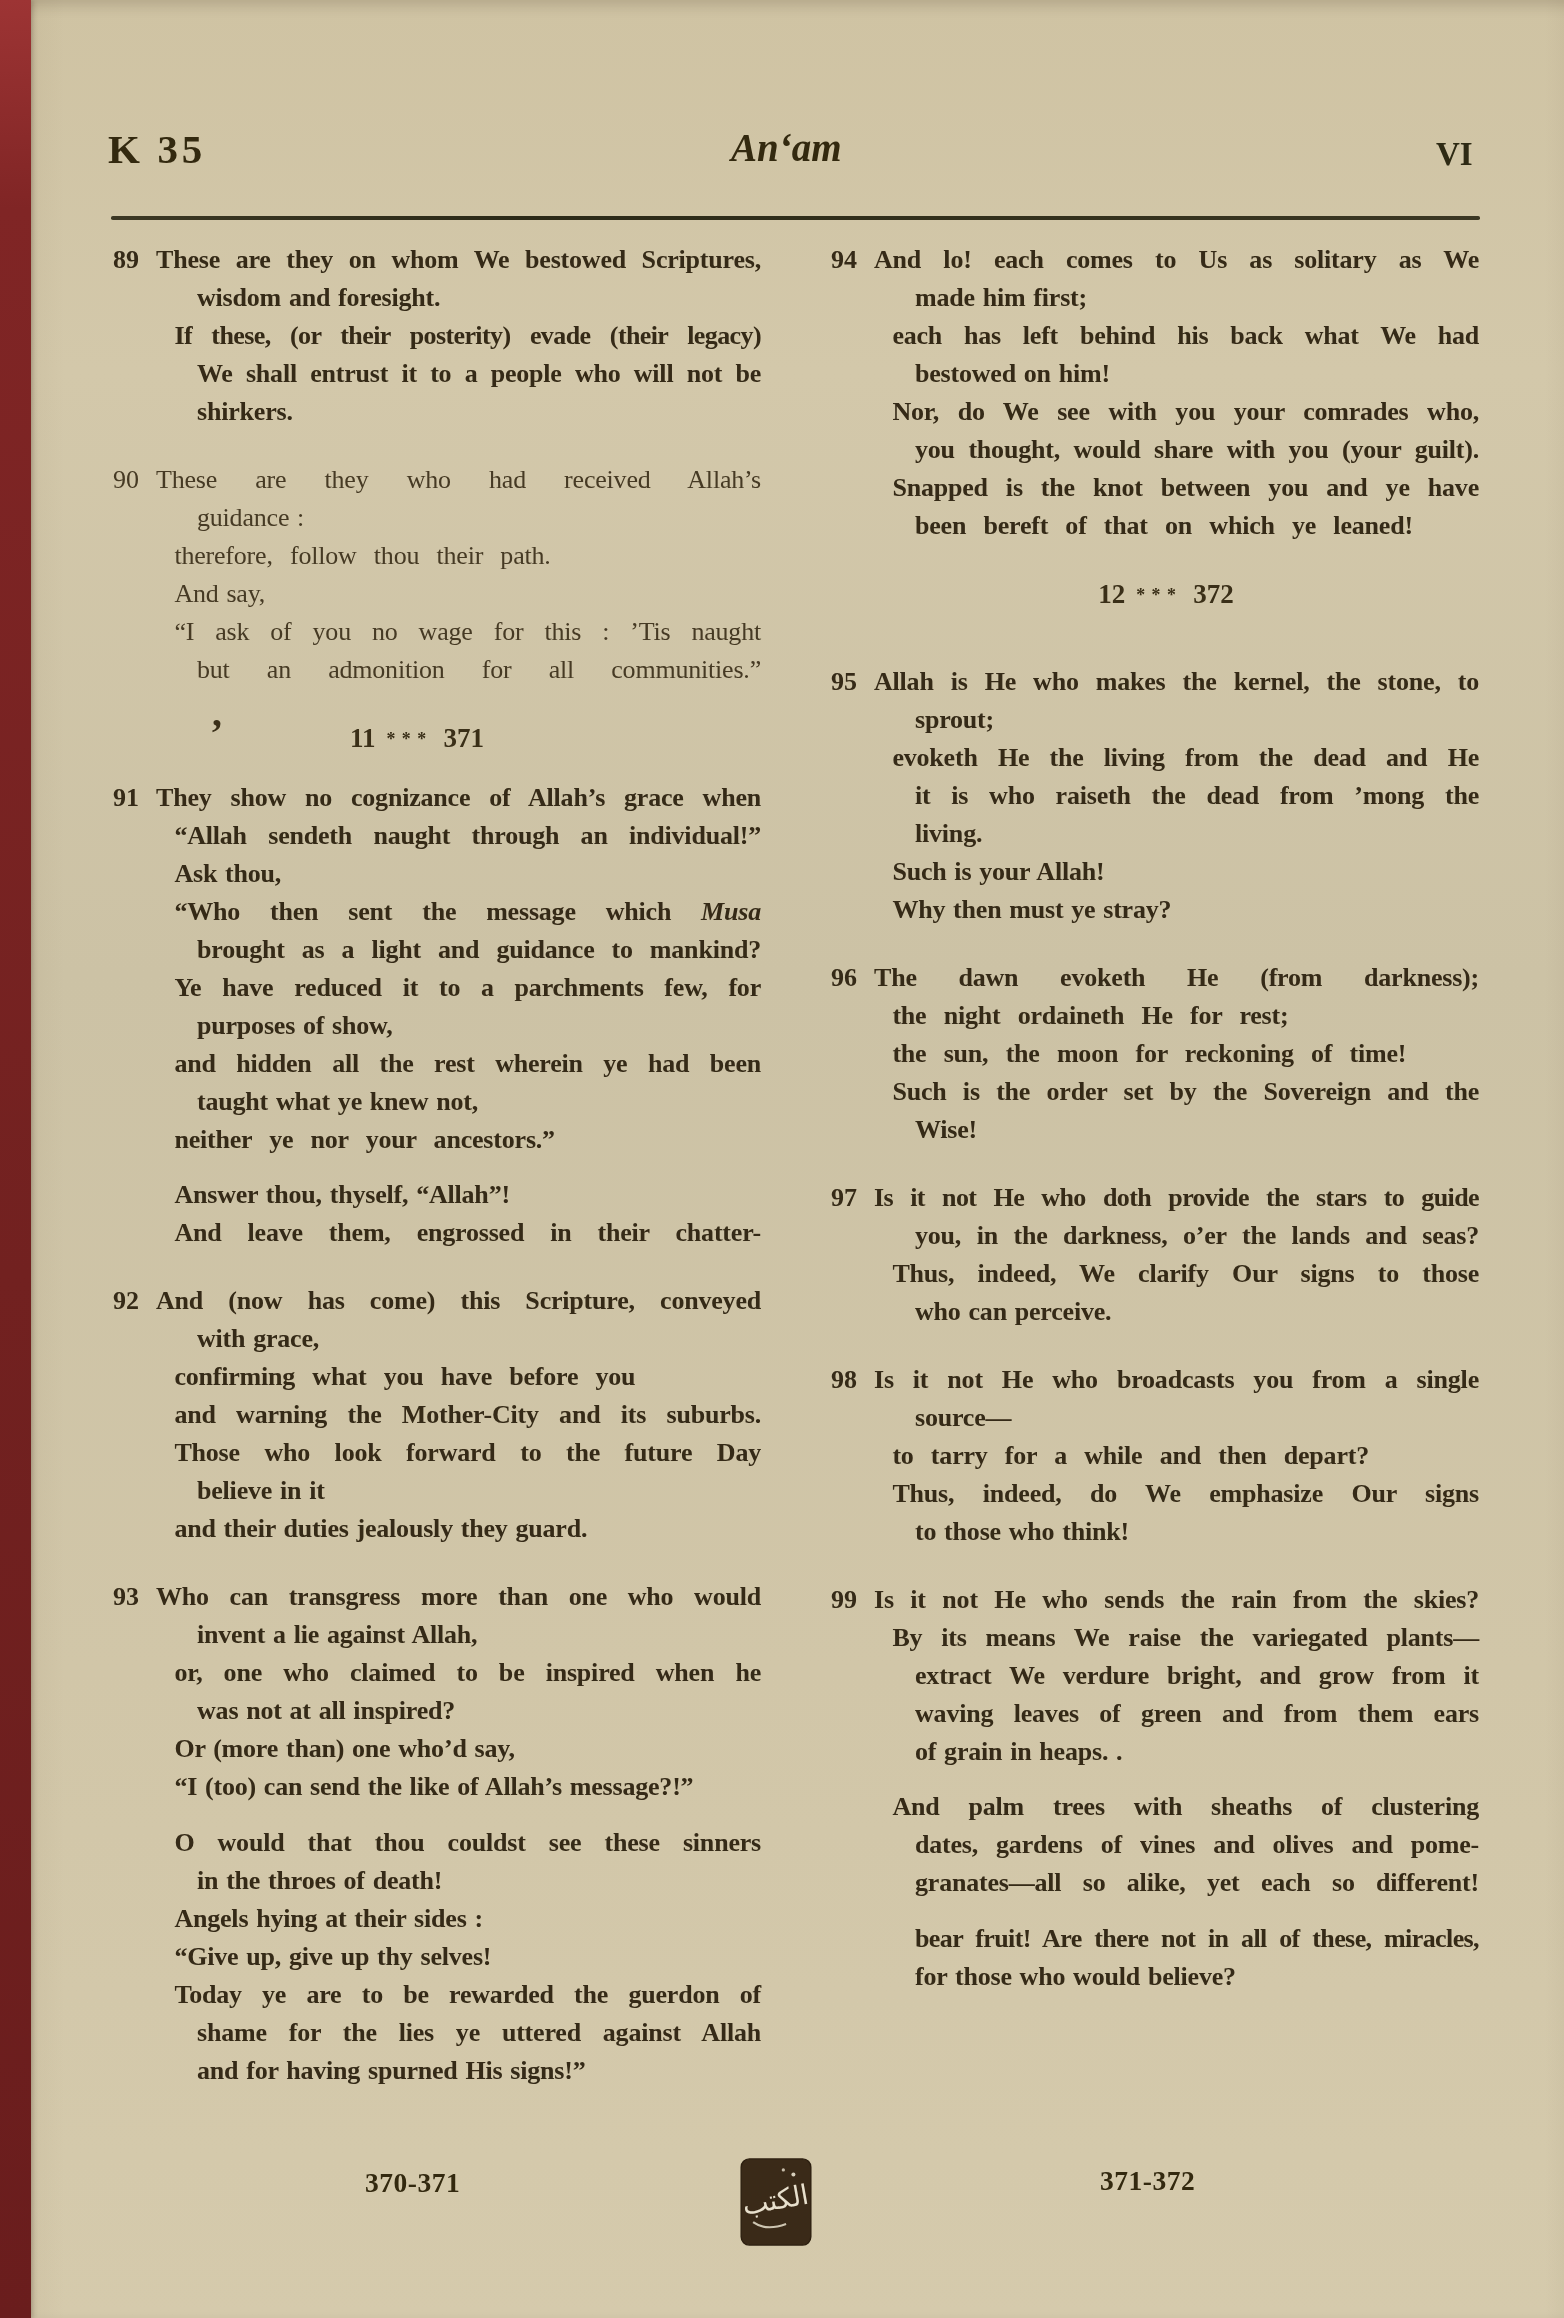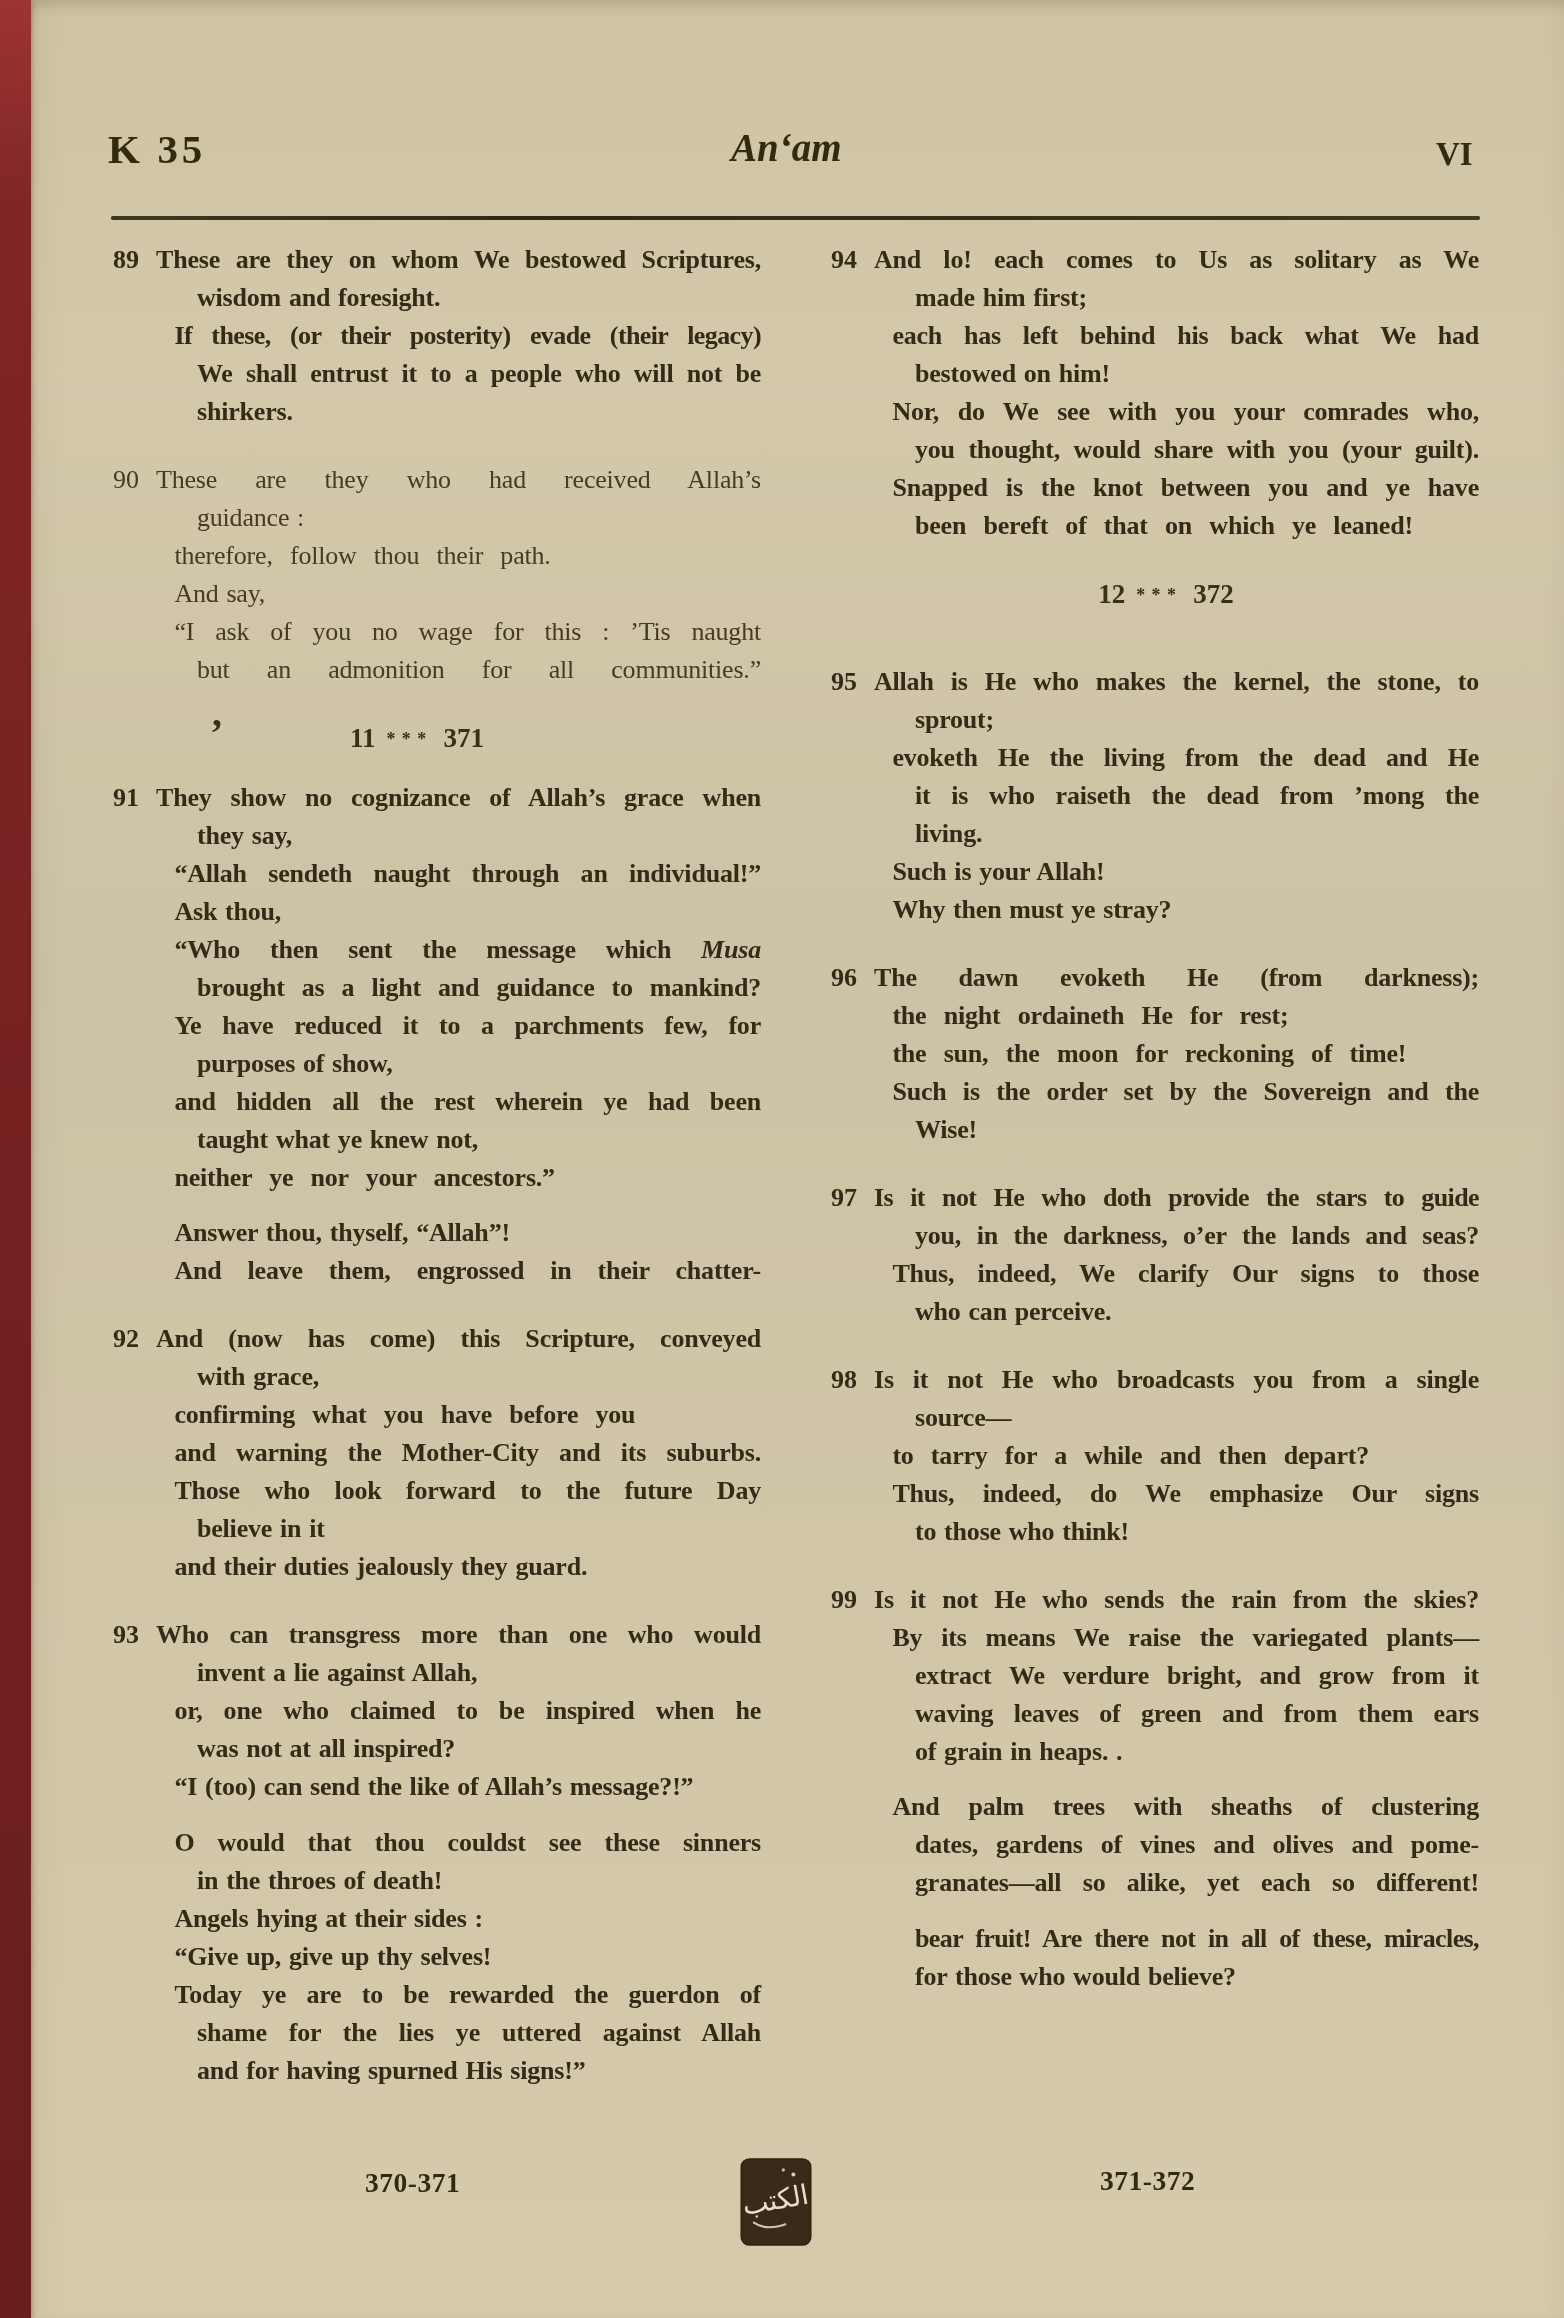--- a/index.html
+++ b/index.html
@@ -68,21 +68,20 @@
         <div class="line i2">guidance :</div>
         <div class="line i1 w">therefore, follow thou their path.</div>
         <div class="line i1">And say,</div>
         <div class="line i1 j">“I ask of you no wage for this : ’Tis naught</div>
         <div class="line i2 j">but an admonition for all communities.”</div>
       </div>
       <div class="marker"><span class="ornament">’</span><span class="marker-text"><span>11</span><span class="stars">***</span><span>371</span></span></div>
       <div class="verse">
         <span class="vnum">91</span>
         <div class="line i0 j">They show no cognizance of Allah’s grace when</div>
-        <div class="line i2">they say,</div>
         <div class="line i1 j">“Allah sendeth naught through an individual!”</div>
         <div class="line i1">Ask thou,</div>
         <div class="line i1 j">“Who then sent the message which <i>Musa</i></div>
         <div class="line i2 j">brought as a light and guidance to mankind?</div>
         <div class="line i1 j">Ye have reduced it to a parchments few, for</div>
         <div class="line i2">purposes of show,</div>
         <div class="line i1 j">and hidden all the rest wherein ye had been</div>
         <div class="line i2">taught what ye knew not,</div>
         <div class="line i1 w">neither ye nor your ancestors.”</div>
         <div class="spacer"></div>
@@ -98,20 +97,21 @@
         <div class="line i1 j">Those who look forward to the future Day</div>
         <div class="line i2">believe in it</div>
         <div class="line i1">and their duties jealously they guard.</div>
       </div>
       <div class="verse">
         <span class="vnum">93</span>
         <div class="line i0 j">Who can transgress more than one who would</div>
         <div class="line i2">invent a lie against Allah,</div>
         <div class="line i1 j">or, one who claimed to be inspired when he</div>
         <div class="line i2">was not at all inspired?</div>
+        <div class="line i1">Or (more than) one who’d say,</div>
         <div class="line i1">“I (too) can send the like of Allah’s message?!”</div>
         <div class="spacer"></div>
         <div class="line i1 j">O would that thou couldst see these sinners</div>
         <div class="line i2">in the throes of death!</div>
         <div class="line i1">Angels hying at their sides :</div>
         <div class="line i1">“Give up, give up thy selves!</div>
         <div class="line i1 j">Today ye are to be rewarded the guerdon of</div>
         <div class="line i2 j">shame for the lies ye uttered against Allah</div>
         <div class="line i2">and for having spurned His signs!”</div>
       </div>

